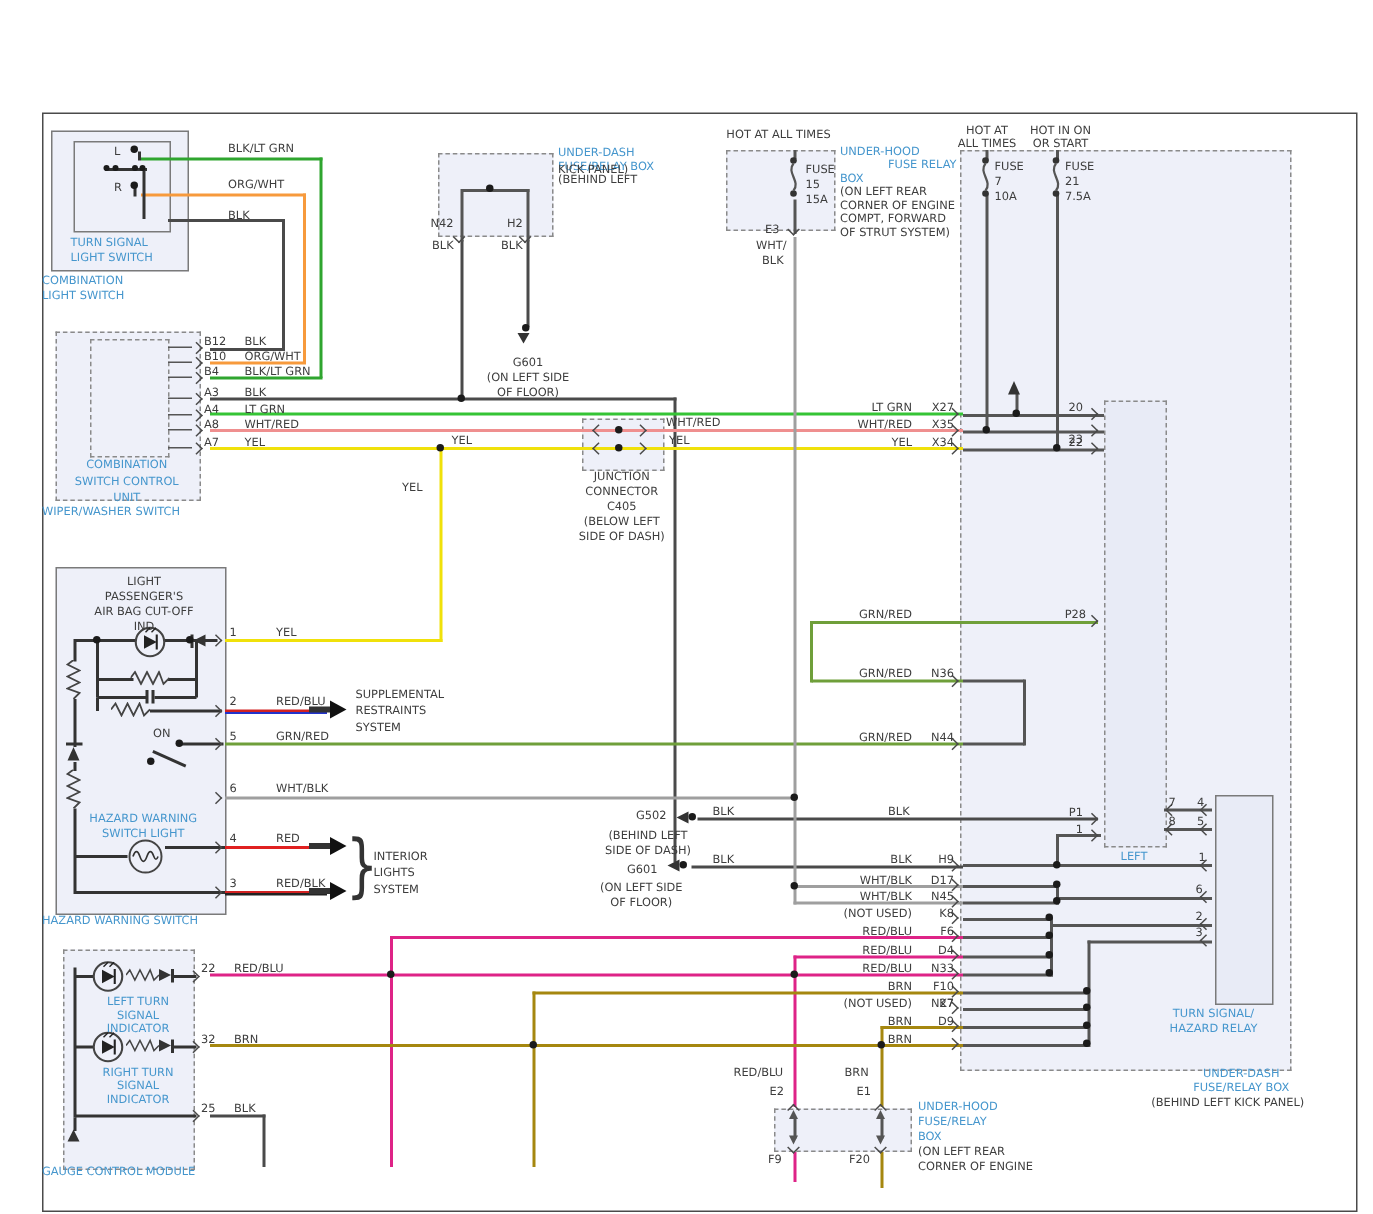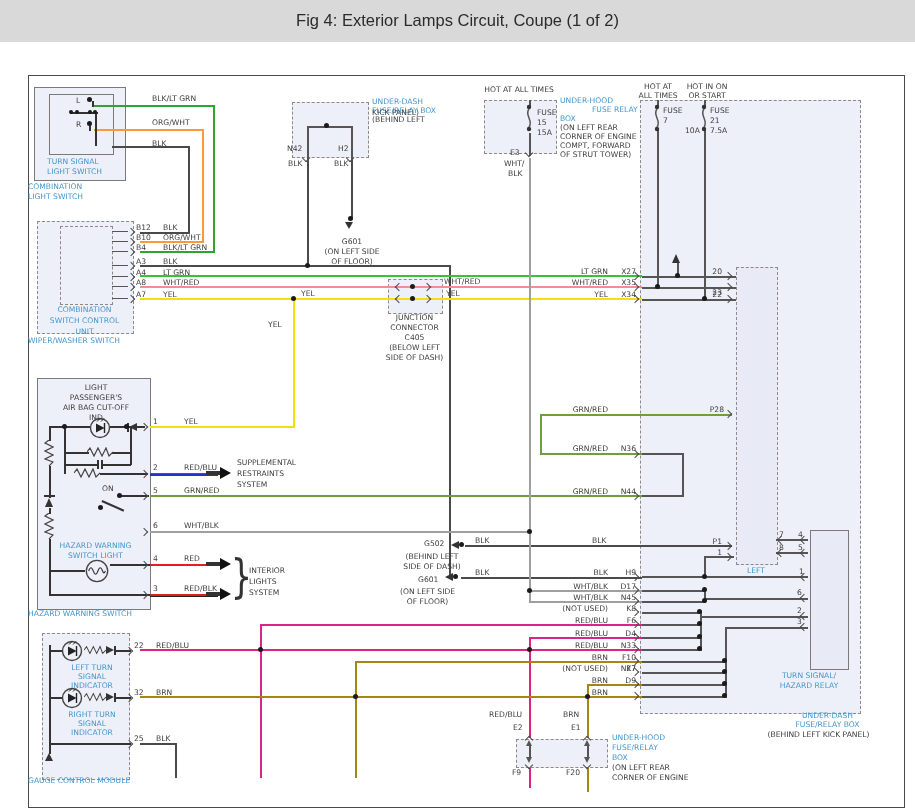--- a/index.html
+++ b/index.html
@@ -54,23 +54,20 @@
         <polyline points="0,5 3,1 7,9 11,1 15,9 19,1 22,9 26,5" stroke="#444" stroke-width="1.2" fill="none"></polyline>
       </symbol>
     <symbol id="zigv" viewBox="0 0 10 26">
         <polyline points="5,0 1,3 9,7 1,11 9,15 1,19 9,22 5,26" stroke="#444" stroke-width="1.2" fill="none"></polyline>
       </symbol>
   </defs>
 </svg>
 
 <div id="page">
 
-  <div class="titlebar">
-      <span class="tt">Fig 4: Exterior Lamps Circuit, Coupe (1 of 2)</span>
-    </div>
   <div class="frame"></div>
 
   <div class="box" style="left:34px;top:87px;width:90px;height:92px"></div>
   <div class="box" style="left:49px;top:94px;width:63px;height:59px"></div>
   <div class="box dash" style="left:37px;top:221px;width:95px;height:111px"></div>
   <div class="box dash" style="left:60px;top:226px;width:51px;height:77px"></div>
   <div class="box dash" style="left:292px;top:102px;width:75px;height:54px"></div>
   <div class="box dash" style="left:484px;top:100px;width:71px;height:52px"></div>
   <div class="box dash" style="left:640px;top:100px;width:219px;height:612px"></div>
   <div class="box dash deep" style="left:736px;top:267px;width:40px;height:296px"></div>
@@ -430,29 +427,29 @@
   <span class="t" style="left:537px;top:128px">15A</span>
   <span class="t" style="left:510px;top:148px">E3</span>
   <span class="t" style="left:504px;top:159px">WHT/</span>
   <span class="t" style="left:508px;top:169px">BLK</span>
   <span class="t b" style="left:560px;top:96px">UNDER-HOOD</span>
   <span class="t b" style="left:592px;top:105px">FUSE RELAY</span>
   <span class="t b" style="left:560px;top:114px">BOX</span>
   <span class="t" style="left:560px;top:123px">(ON LEFT REAR</span>
   <span class="t" style="left:560px;top:132px">CORNER OF ENGINE</span>
   <span class="t" style="left:560px;top:141px">COMPT, FORWARD</span>
-  <span class="t" style="left:560px;top:150px">OF STRUT TOWER)</span>
+  <span class="t" style="left:560px;top:150px">OF STRUT SYSTEM)</span>
 
   <span class="t c" style="left:630px;top:82px;width:56px">HOT AT</span>
   <span class="t c" style="left:630px;top:91px;width:56px">ALL TIMES</span>
   <span class="t c" style="left:679px;top:82px;width:56px">HOT IN ON</span>
   <span class="t c" style="left:679px;top:91px;width:56px">OR START</span>
   <span class="t" style="left:663px;top:106px">FUSE</span>
   <span class="t" style="left:663px;top:116px">7</span>
-  <span class="t" style="left:685px;top:126px">10A</span>
+  <span class="t" style="left:663px;top:126px">10A</span>
   <span class="t" style="left:710px;top:106px">FUSE</span>
   <span class="t" style="left:710px;top:116px">21</span>
   <span class="t" style="left:710px;top:126px">7.5A</span>
 
   <span class="t r" style="left:548px;top:267px;width:60px">LT GRN</span>
     <span class="t r" style="left:612px;top:267px;width:24px">X27</span>
   <span class="t r" style="left:548px;top:278px;width:60px">WHT/RED</span>
     <span class="t r" style="left:612px;top:278px;width:24px">X35</span>
   <span class="t r" style="left:548px;top:290px;width:60px">YEL</span>
     <span class="t r" style="left:612px;top:290px;width:24px">X34</span>

